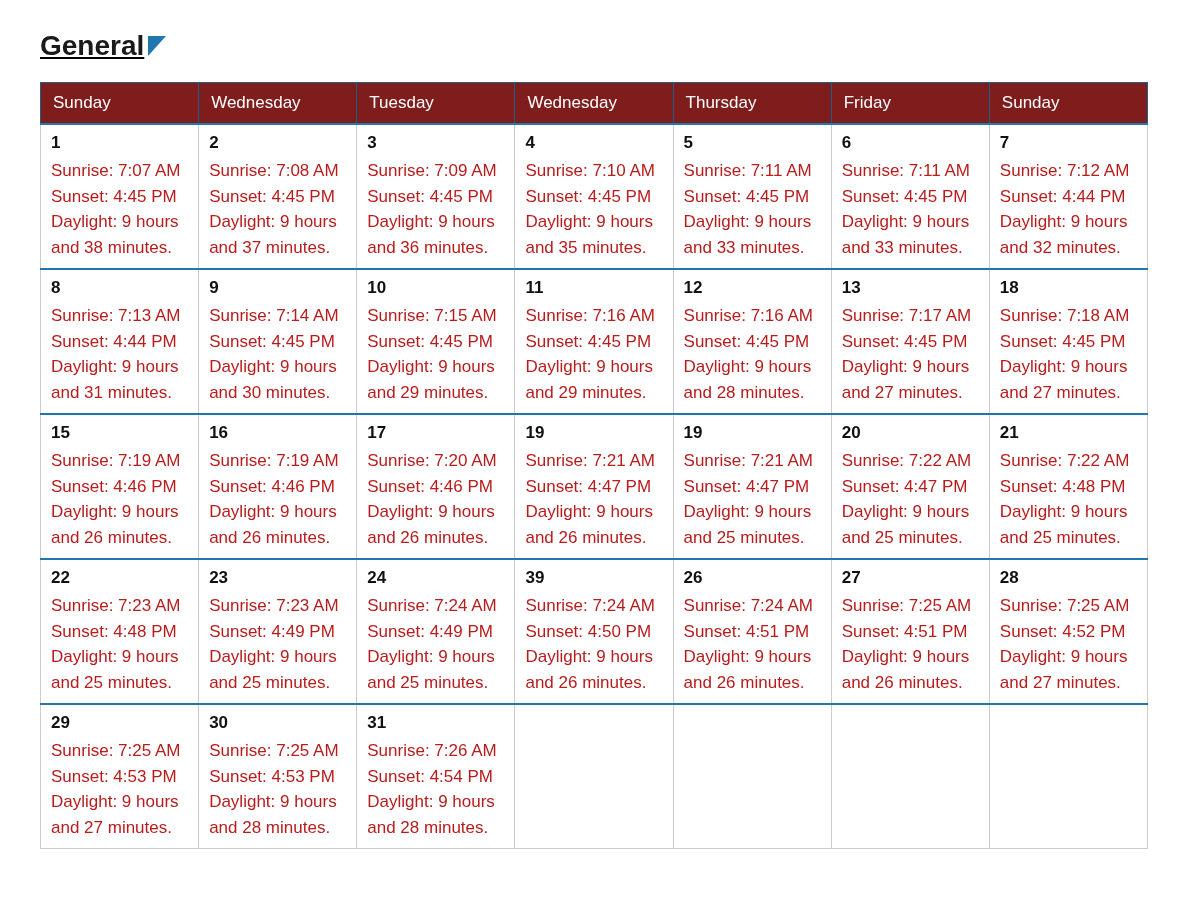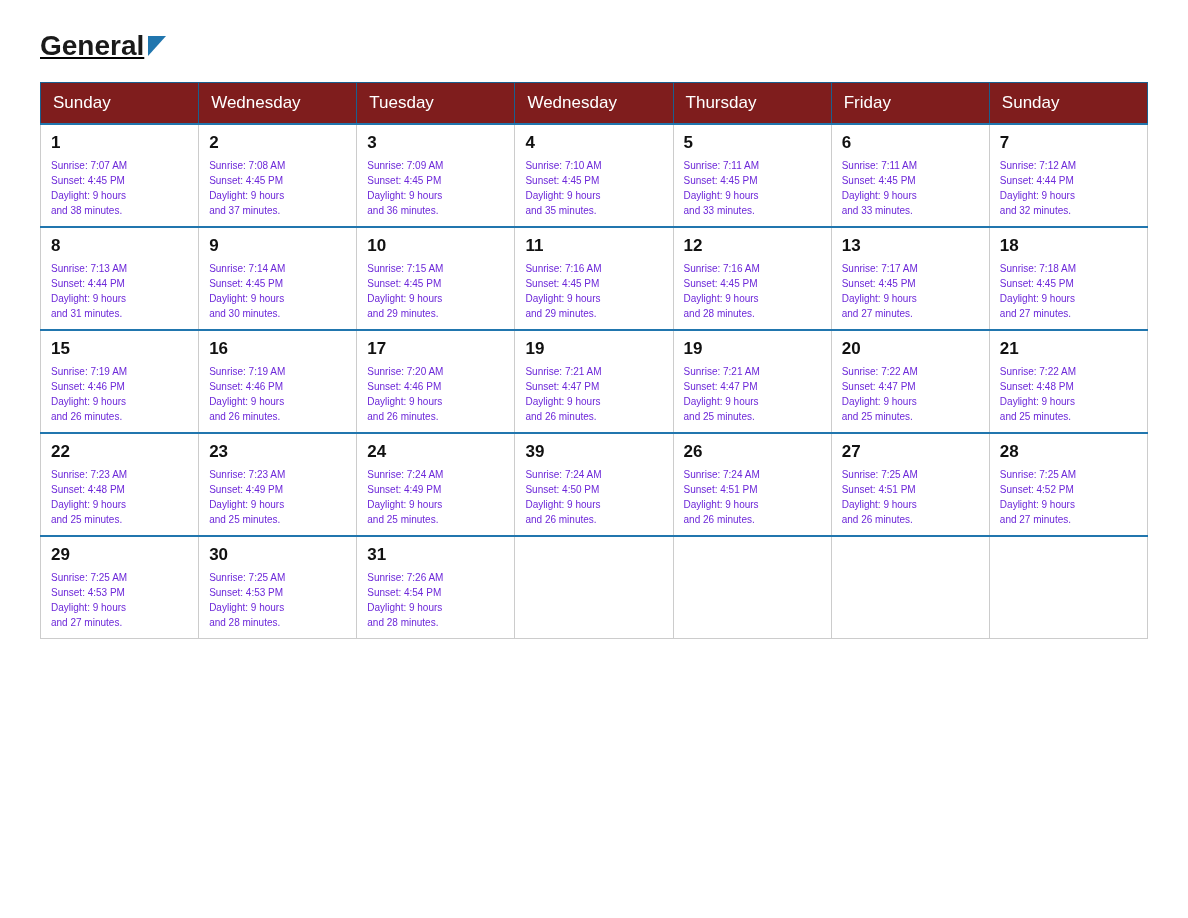--- a/index.html
+++ b/index.html
@@ -60,23 +60,23 @@
       min-height: 100px;
     }
     .day-number {
       font-size: 17px;
       font-weight: bold;
       color: #111;
       display: block;
       margin-bottom: 5px;
     }
     .day-info {
-      font-size: 10px;
+      font-size: 17px;
       line-height: 1.5;
-      color: #6d28d9;
+      color: #b91c1c;
     }
     .empty-cell {
       background: #fff;
       border-top: 2px solid #2176ae;
     }
     .logo-text-row {
       display: flex;
       align-items: flex-end;
       text-decoration: underline;
     }

